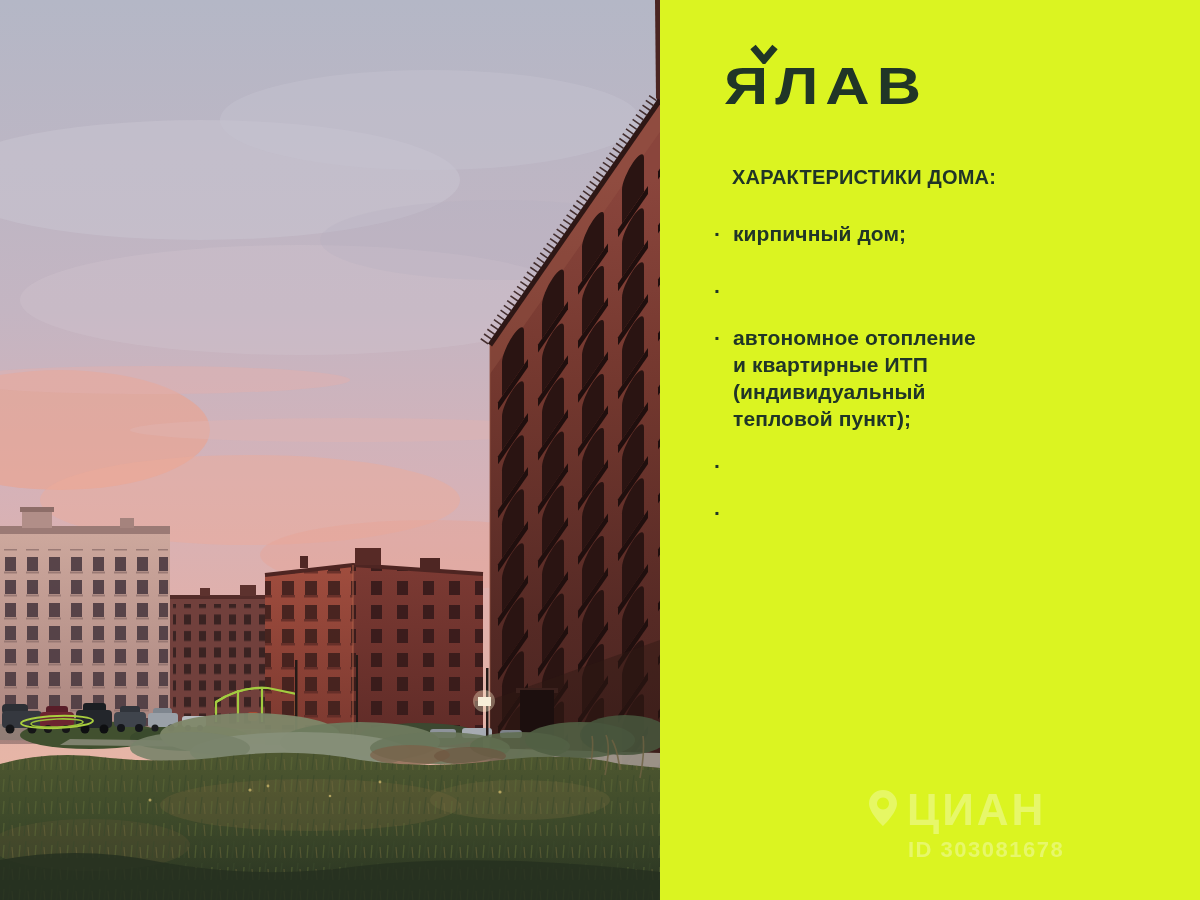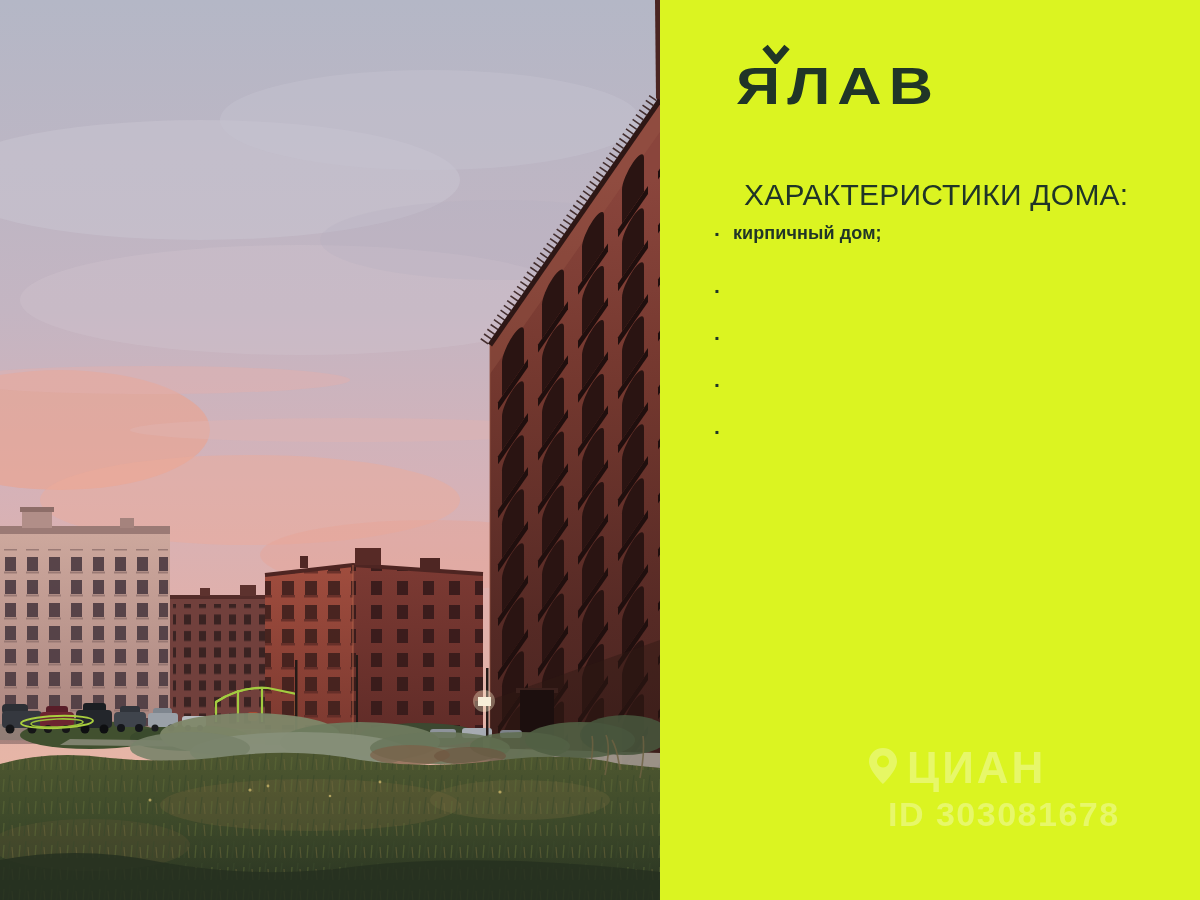--- a/index.html
+++ b/index.html
@@ -1,34 +1,34 @@
 <!DOCTYPE html>
 <html><head>
 <meta charset="utf-8">
 <style>
   html,body{margin:0;padding:0;background:#222;}
   .stage{position:relative;width:1200px;height:900px;overflow:hidden;background:#dbf421;
          font-family:"Liberation Sans","DejaVu Sans",sans-serif;}
   .photo{position:absolute;left:0;top:0;width:660px;height:900px;}
   .photo svg{display:block;width:660px;height:900px;}
   .panel{position:absolute;left:660px;top:0;width:540px;height:900px;background:#dbf421;color:#203527;}
-  .logo{position:absolute;left:76px;top:42px;width:300px;height:90px;}
+  .logo{position:absolute;left:64px;top:42px;width:300px;height:90px;}
   .logo-breve{position:absolute;left:26px;top:2px;}
   .logo-text{display:block;padding-top:18px;font-size:52px;font-weight:bold;line-height:1;
              letter-spacing:6px;transform:scaleX(1.18);transform-origin:left top;}
-  .heading{position:absolute;left:72px;top:166px;margin:12px;font-size:30px;font-weight:normal;letter-spacing:0.2px;}
+  .heading{position:absolute;left:72px;top:166px;margin:0;font-size:20px;font-weight:bold;letter-spacing:0.2px;}
   .bullets{position:absolute;left:54px;top:220px;width:420px;margin:0;padding:0;list-style:none;}
   .bullet{display:flex;margin-bottom:20px;}
   .bullet:first-child{margin-bottom:30px;}
   .dot{width:10px;margin-right:9px;font-size:21px;line-height:27px;font-weight:bold;flex:none;}
-  .bullet-text{font-size:18px;line-height:27px;font-weight:bold;white-space:pre-line;letter-spacing:0.1px;}
+  .bullet-text{font-size:21px;line-height:27px;font-weight:bold;white-space:pre-line;letter-spacing:0.1px;}
   .watermark{position:absolute;left:208px;top:744px;color:rgba(255,255,255,0.33);font-weight:bold;}
-  .wm-row{display:flex;align-items:center;gap:9px;}
+  .wm-row{display:flex;align-items:center;gap:9px;margin-top:42px;}
   .wm-brand{font-size:44px;letter-spacing:3px;line-height:1.1;}
-  .wm-id{font-size:34px;letter-spacing:1.5px;margin:3px 0 0 20px;}
+  .wm-id{font-size:22px;letter-spacing:1.5px;margin:3px 0 0 40px;}
 </style>
 </head>
 <body>
 
 <div class="stage">
 
   <div class="photo" aria-label="brick residential buildings at sunset with meadow in foreground">
     <svg viewBox="0 0 660 900" preserveAspectRatio="none">
       <defs>
         <linearGradient id="sky" x1="0" y1="0" x2="0" y2="1">
@@ -284,20 +284,24 @@
     <ul class="bullets">
       <li class="bullet">
         <span class="dot">·</span>
         <span class="bullet-text">кирпичный дом;</span>
       </li>
       <li class="bullet">
         <span class="dot">·</span>
       </li>
       <li class="bullet">
         <span class="dot">·</span>
+        <span class="bullet-text">автономное отопление
+и квартирные ИТП
+(индивидуальный
+тепловой пункт);</span>
       </li>
       <li class="bullet">
         <span class="dot">·</span>
       </li>
       <li class="bullet">
         <span class="dot">·</span>
       </li>
     </ul>
 
     <div class="watermark">

